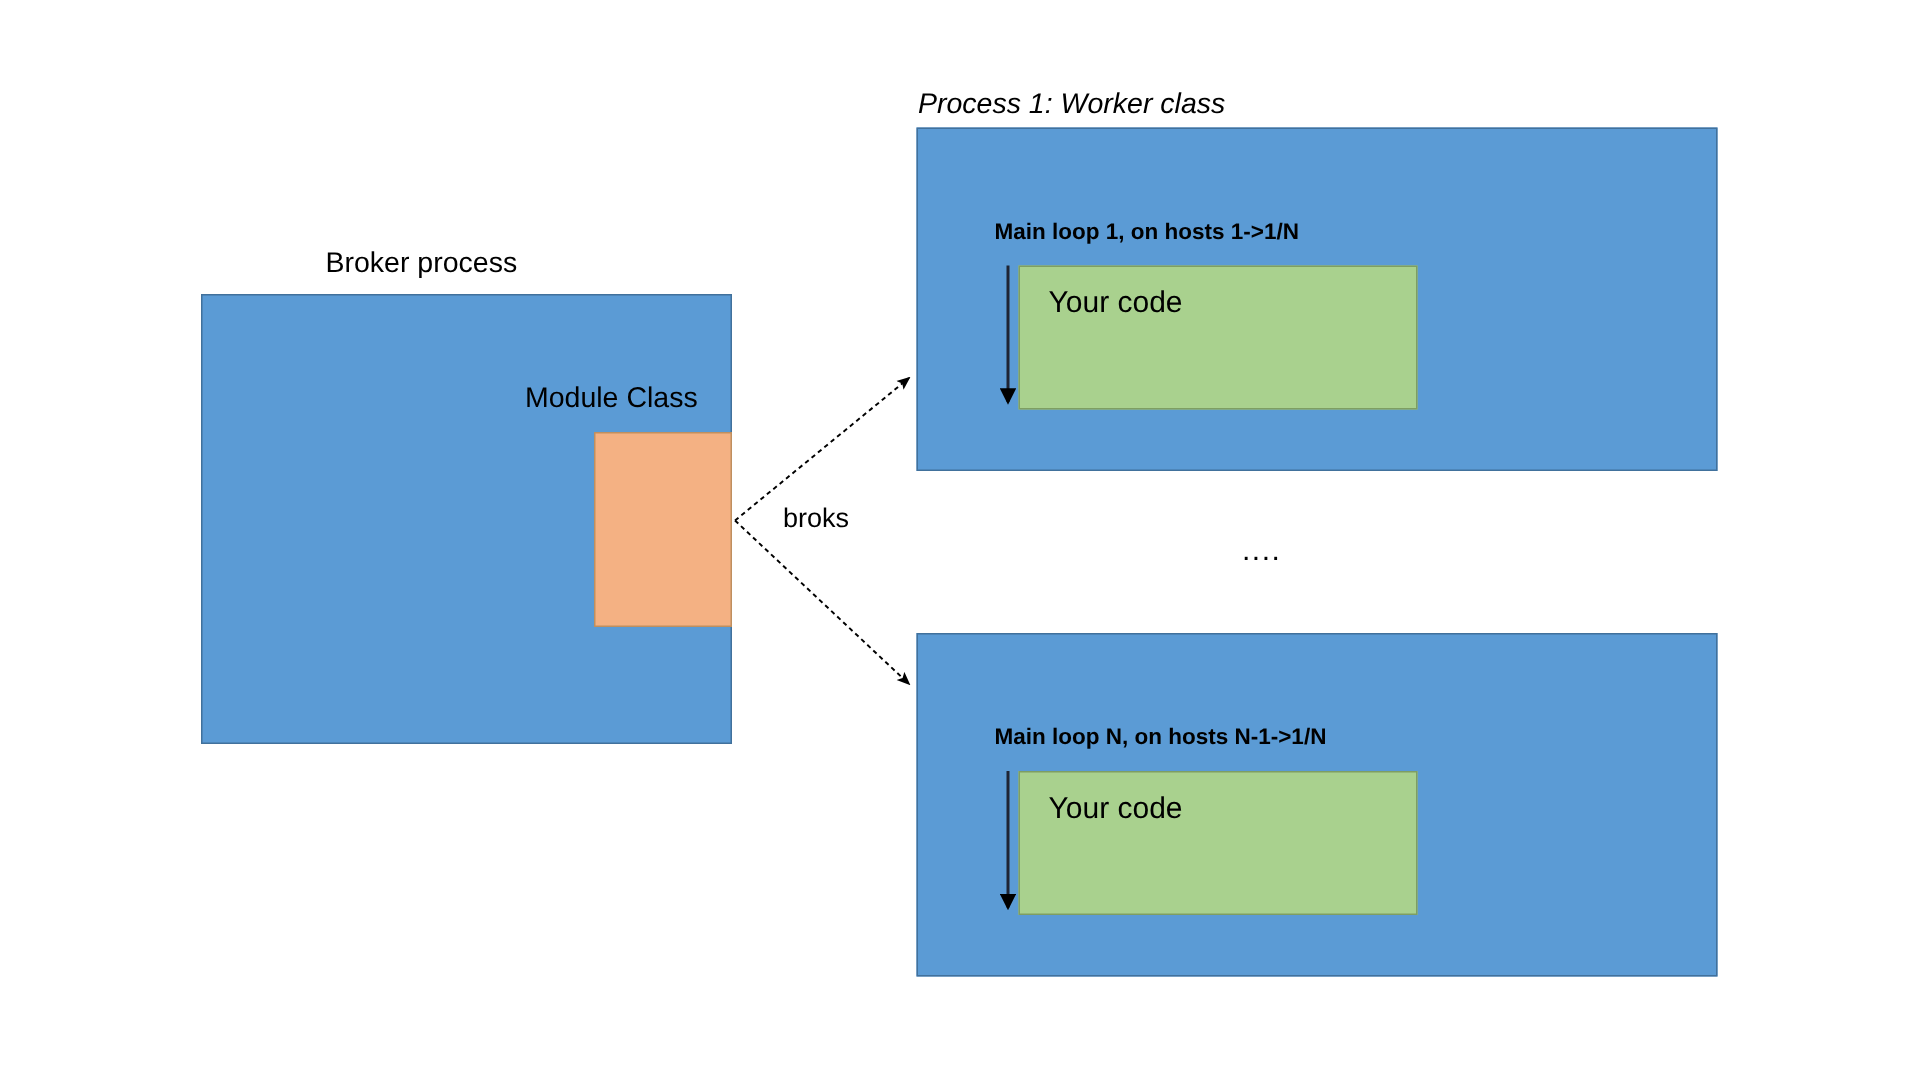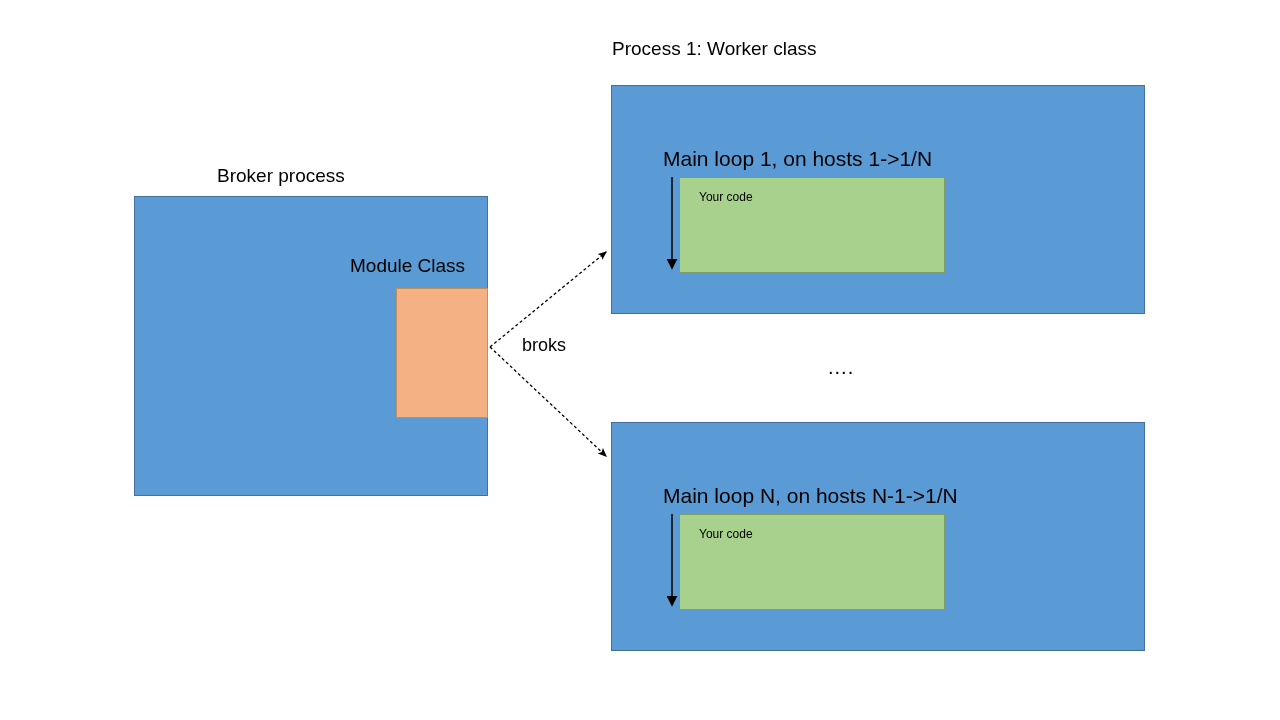--- a/index.html
+++ b/index.html
@@ -32,34 +32,34 @@
   .box-green  { background: #A9D18E; border-color: #7E9E63; }
 
   
   .label {
     position: absolute;
     white-space: nowrap;
     line-height: 1.1;
     color: #000000;
   }
   .label-title   { font-size: 19px; }
-  .label-inner   { font-size: 21px; }
-  .label-code    { font-size: 12px; }
+  .label-inner   { font-size: 15px; font-weight: bold; }
+  .label-code    { font-size: 20px; }
   .label-broks   { font-size: 18px; margin-left: 12px; }
   .label-dots    { font-size: 20px; letter-spacing: 1px; }
 
   
   #broker-box      { left: 134px; top: 196px;  width: 354px; height: 300px; }
   #broker-title    { left: 217px; top: 166px; }
   #module-box      { left: 396px; top: 288px;  width: 92px;  height: 130px; }
   #module-title    { left: 350px; top: 256px; }
 
   
   #worker1-box     { left: 611px; top: 85px;   width: 534px; height: 229px; }
-  #worker1-title   { left: 612px; top: 39px; }
+  #worker1-title   { left: 612px; top: 60px; font-style: italic; }
   #worker1-loop    { left: 663px; top: 147px; }
   #worker1-code-box{ left: 679px; top: 177px;  width: 266px; height: 96px; }
   #worker1-code-lbl{ left: 699px; top: 191px; }
 
   
   #workerN-box     { left: 611px; top: 422px;  width: 534px; height: 229px; }
   #workerN-title   { left: 612px; top: 393px; }
   #workerN-loop    { left: 663px; top: 484px; }
   #workerN-code-box{ left: 679px; top: 514px;  width: 266px; height: 96px; }
   #workerN-code-lbl{ left: 699px; top: 528px; }

